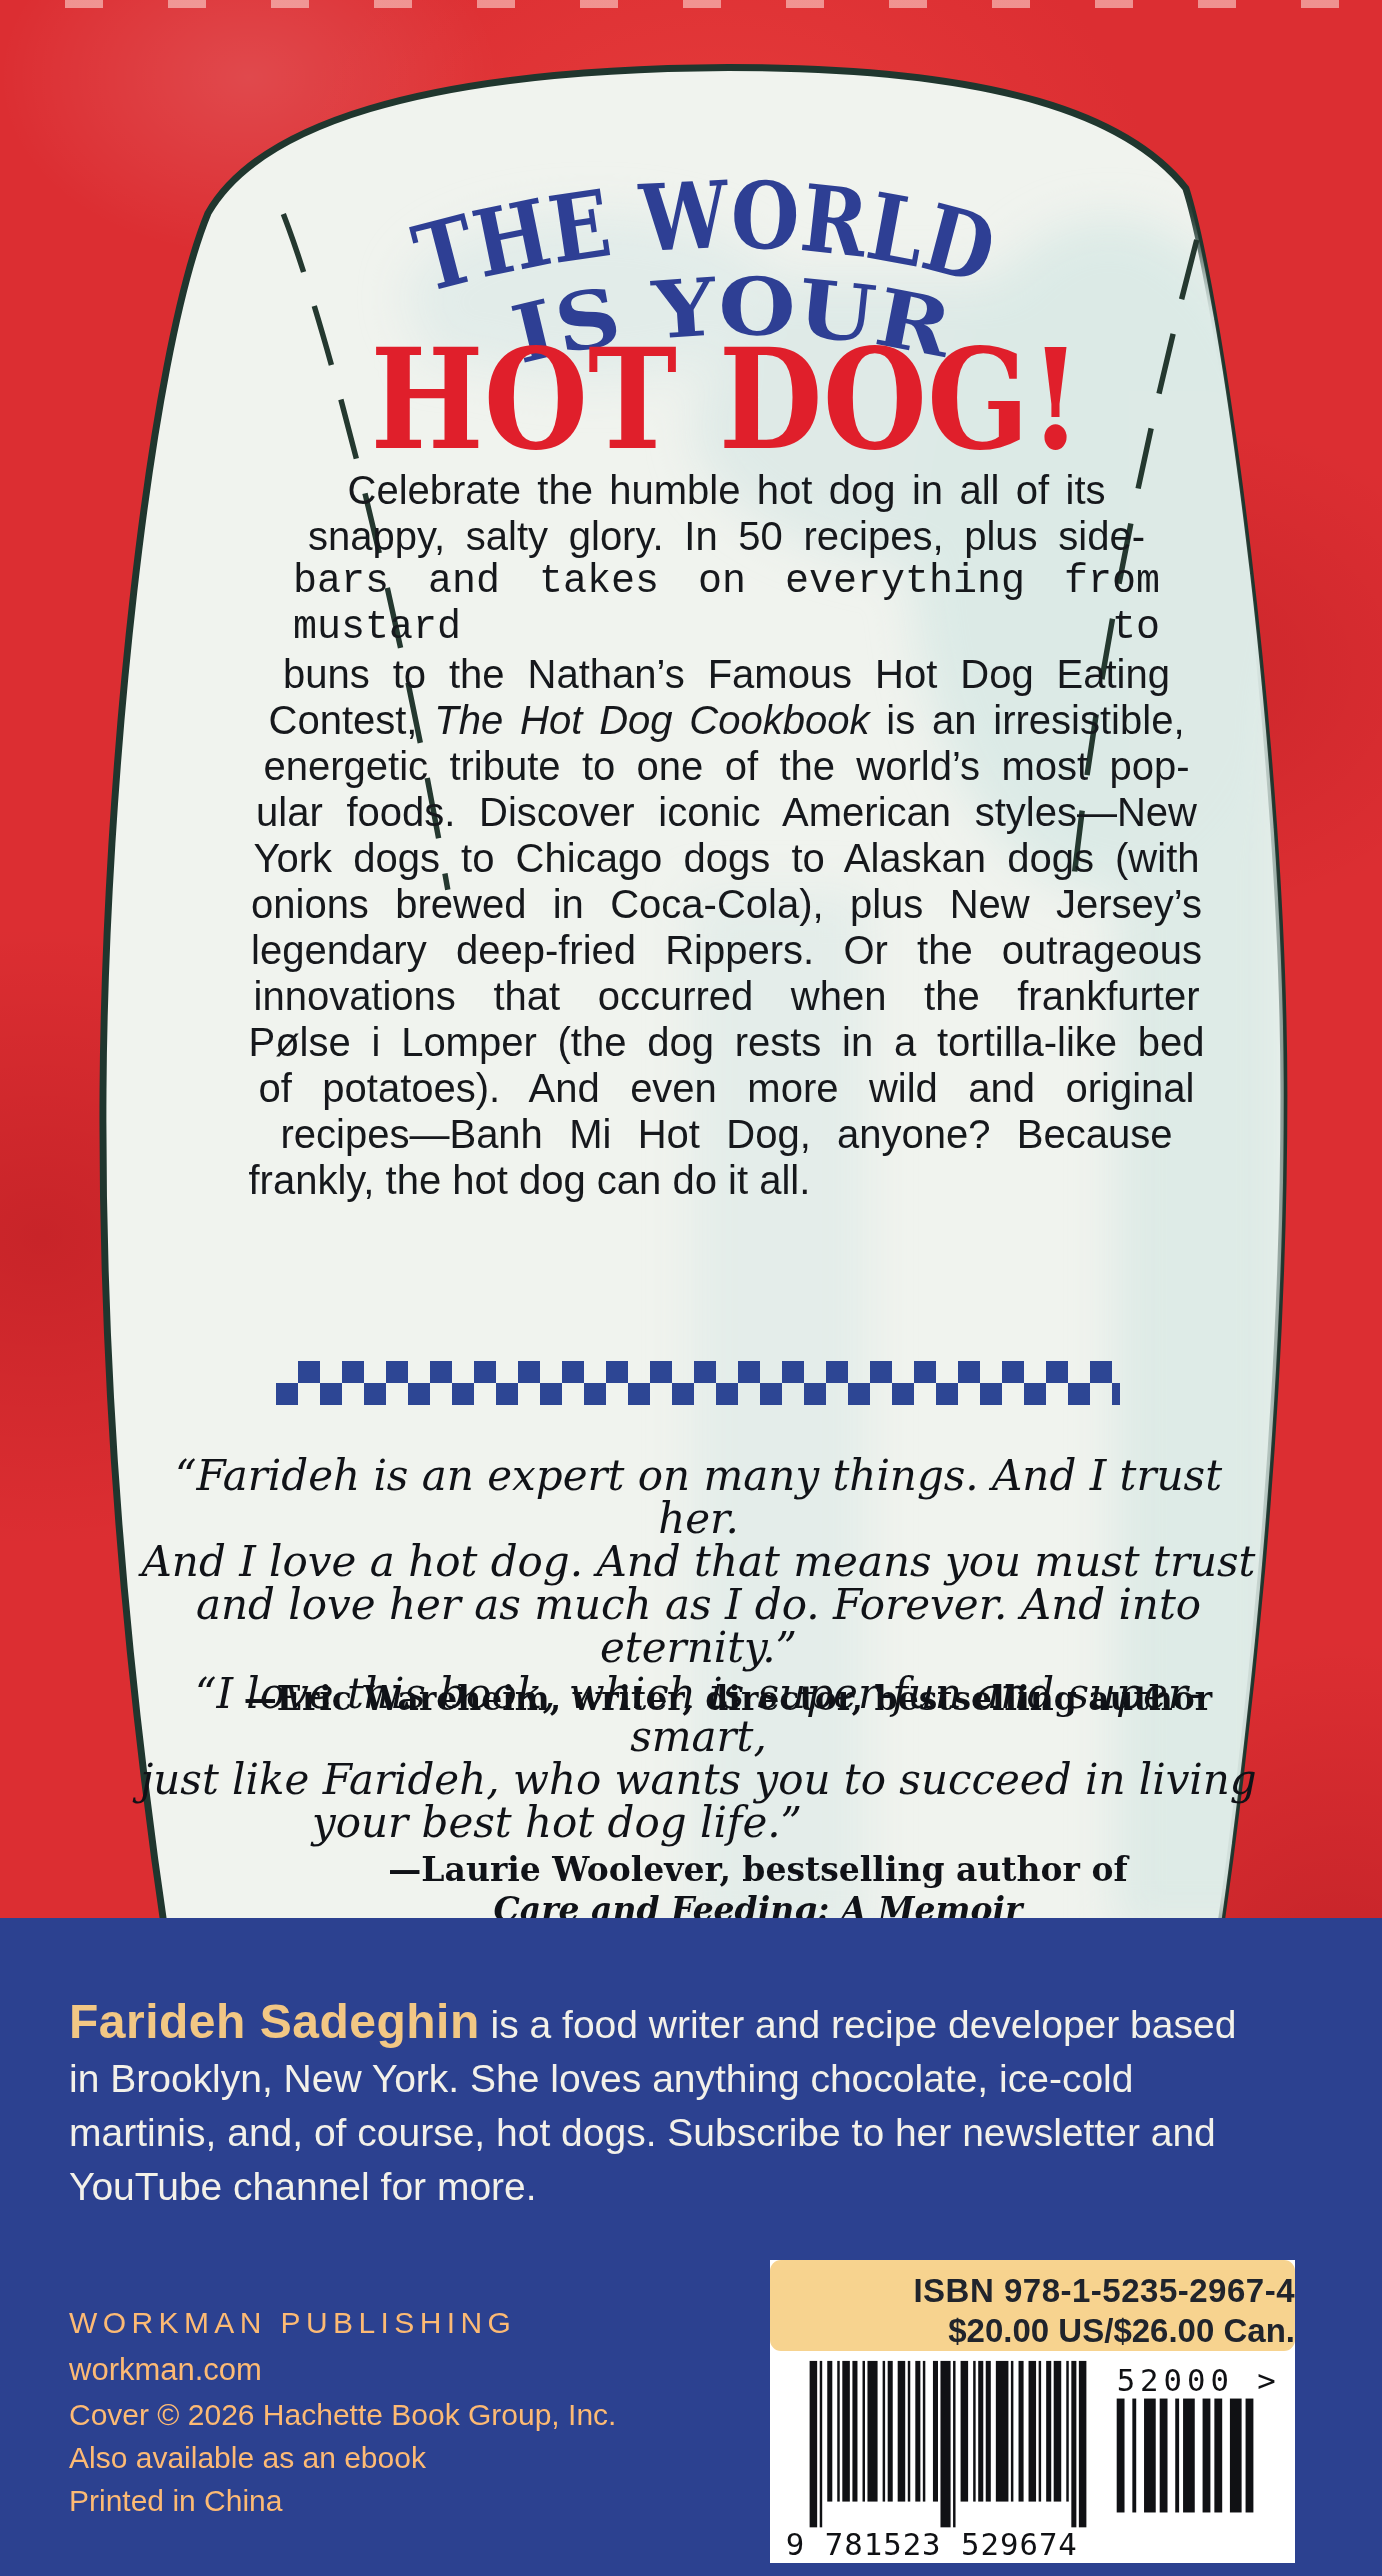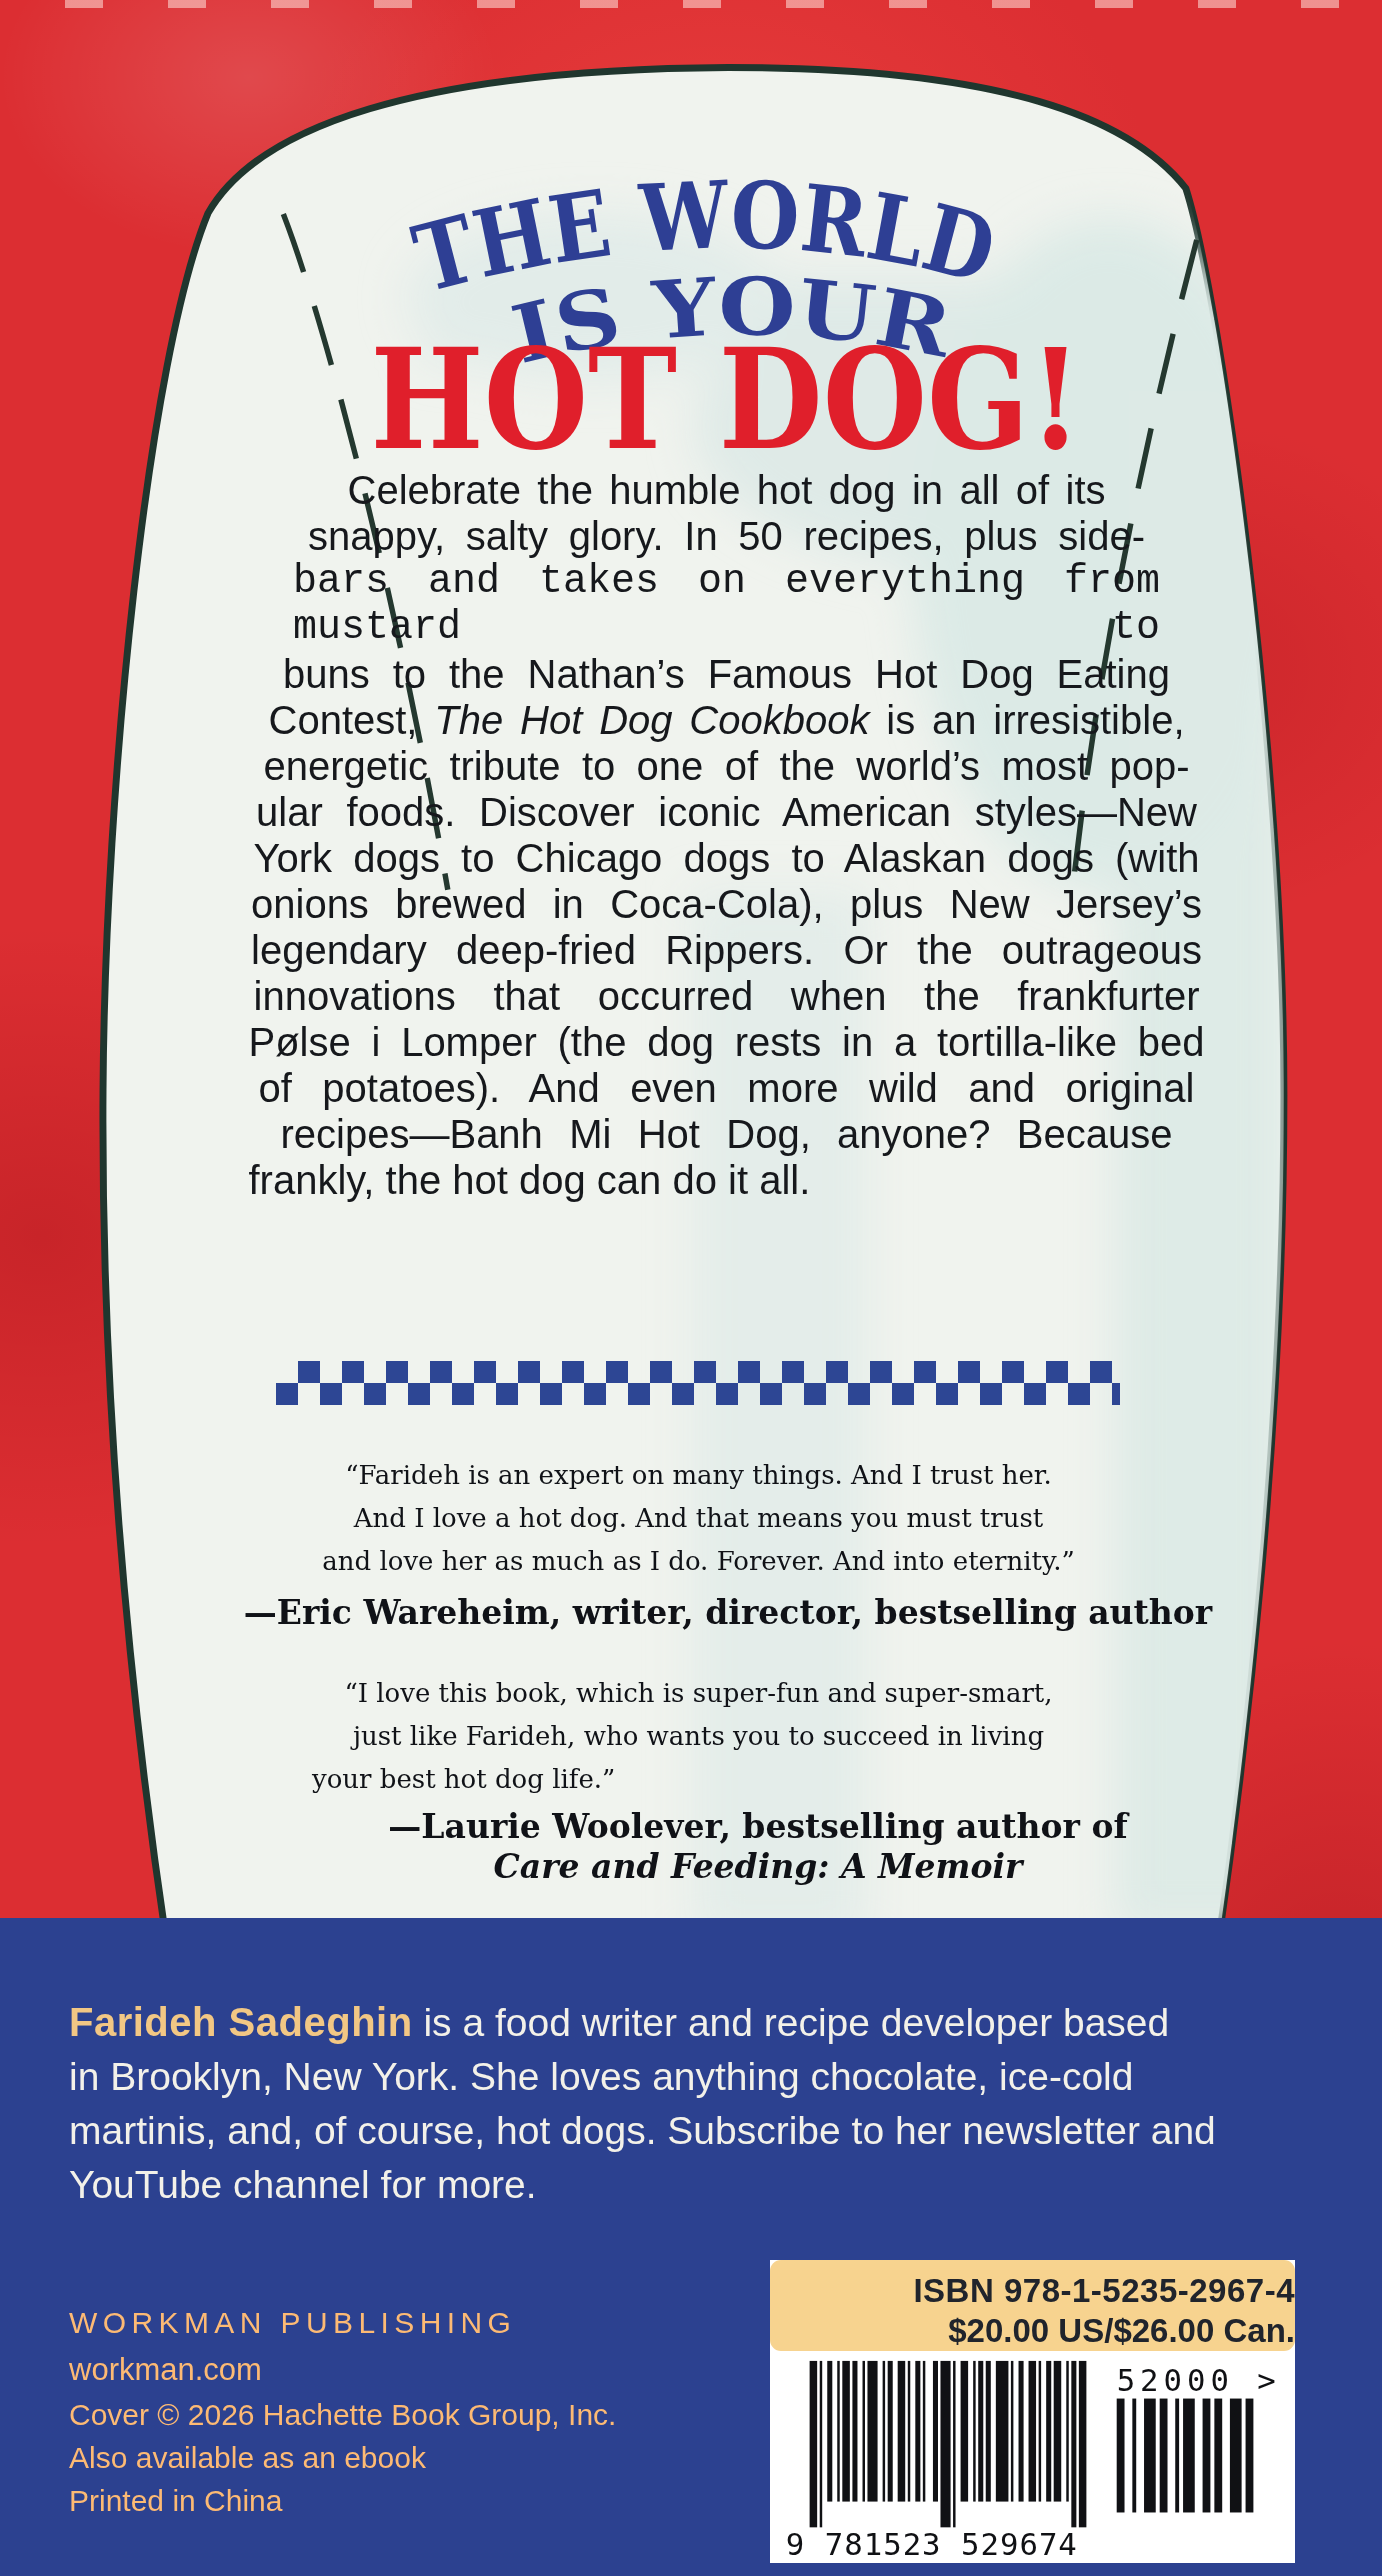--- a/index.html
+++ b/index.html
@@ -25,34 +25,34 @@
   .it{font-style:italic;}
 
   
   .checker{position:absolute;left:276px;top:1361px;width:844px;height:44px;
     background-image:conic-gradient(#2d4694 90deg, transparent 90deg 180deg, #2d4694 180deg 270deg, transparent 270deg);
     background-size:44px 44px;}
 
   
   .quote{position:absolute;left:129px;width:1139px;color:#101217;
          font-family:"DejaVu Serif",serif;}
-  .q-line{text-align:center;font-size:26px;line-height:43px;}
+  .q-line{text-align:center;font-size:42px;line-height:43px;font-style:italic;}
   .q-attr{margin-top:10px;font-weight:700;font-size:33px;line-height:40px;text-align:center;}
   #quote-1{top:1454px;}
   #quote-1 .q-attr{padding-left:59px;}
   #quote-2{top:1672px;}
   #quote-2 .q-line:nth-child(3){text-align:left;padding-left:183px;}
   #quote-2 .q-attr{padding-left:119px;margin-top:6px;}
   .q-attr-line.it{font-style:italic;}
 
   
   .blue-band{position:absolute;left:0;right:0;top:1918px;height:658px;background:#2c4190;}
   .bio{position:absolute;left:69px;top:77px;width:1273px;color:#f3f1e9;
        font:39px/54px "Liberation Sans",sans-serif;}
-  .bio .name{color:#f2c784;font-weight:700;font-size:40px;letter-spacing:0.5px;}
+  .bio .name{color:#f2c784;font-weight:700;font-size:48px;letter-spacing:0.5px;}
   .pub{position:absolute;left:69px;top:388px;color:#fdba74;}
   .pub-name{font-size:30px;letter-spacing:5.4px;margin-bottom:12px;}
   .pub-site{font-size:31px;margin-bottom:10px;}
   .pub-line{font-size:30px;margin-bottom:9px;}
 
   
   .isbn-box{position:absolute;left:770px;top:342px;width:525px;height:303px;background:#ffffff;}
   .isbn-head{height:91px;background:#f7d38f;text-align:right;color:#20242c;font-weight:700;border-radius:11px;}
   .isbn-l1{padding-top:12px;font-size:33px;letter-spacing:0.5px;}
   .isbn-l2{font-size:33px;padding-top:2px;}

